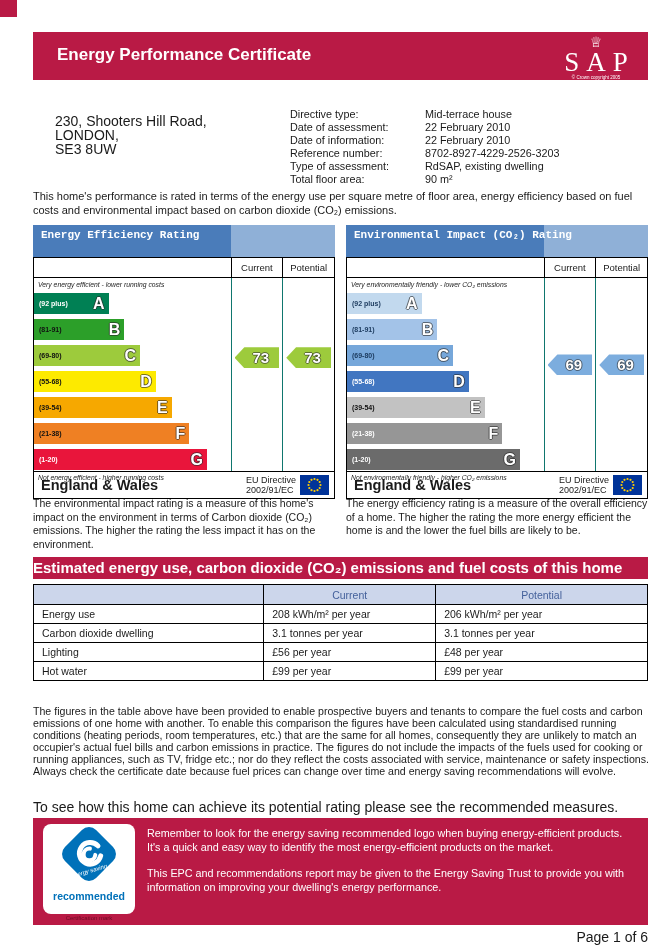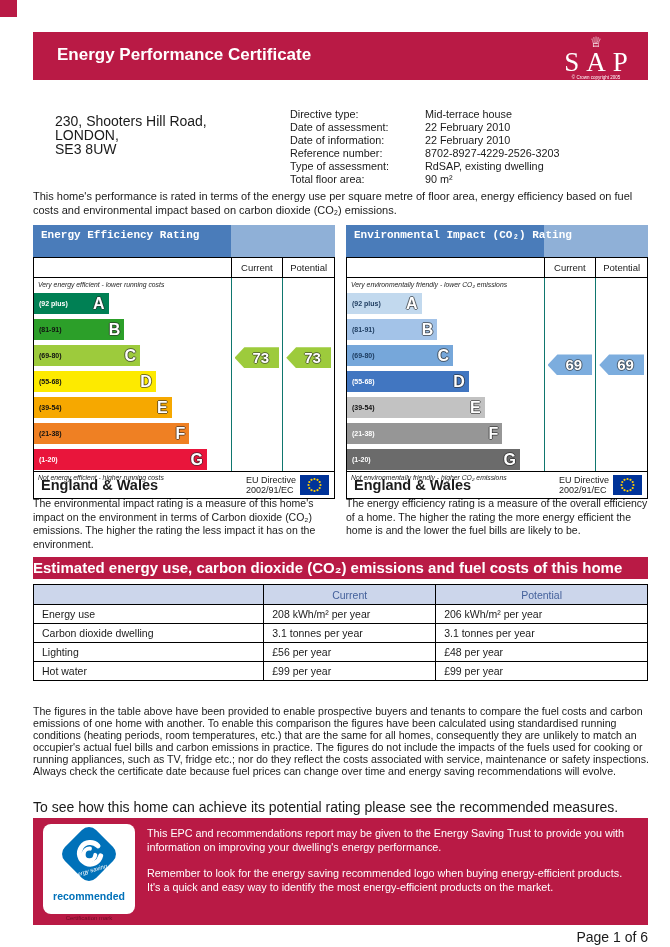--- a/index.html
+++ b/index.html
@@ -353,18 +353,18 @@
       <svg class="logo-swirl" width="36" height="36" viewBox="0 0 40 40">
         <path d="M30 11 A 12 12 0 1 0 33 22" stroke="#ffffff" stroke-width="5.5" fill="none" stroke-linecap="round"></path>
         <path d="M21 14 A 6.5 6.5 0 1 0 27 21" stroke="#ffffff" stroke-width="4.5" fill="none" stroke-linecap="round"></path>
       </svg>
     </div>
     <div class="logo-es">energy saving</div>
     <div class="logo-rec">recommended</div>
   </div>
   <div class="logo-cert">Certification mark</div>
   <div class="banner-text">
+    <p>Remember to look for the energy saving recommended logo when buying energy-efficient products. It's a quick and easy way to identify the most energy-efficient products on the market.</p>
     <p>This EPC and recommendations report may be given to the Energy Saving Trust to provide you with information on improving your dwelling's energy performance.</p>
-    <p>Remember to look for the energy saving recommended logo when buying energy-efficient products. It's a quick and easy way to identify the most energy-efficient products on the market.</p>
   </div>
 </div>
 
 <div class="page-num">Page 1 of 6</div>
 
 </body></html>

